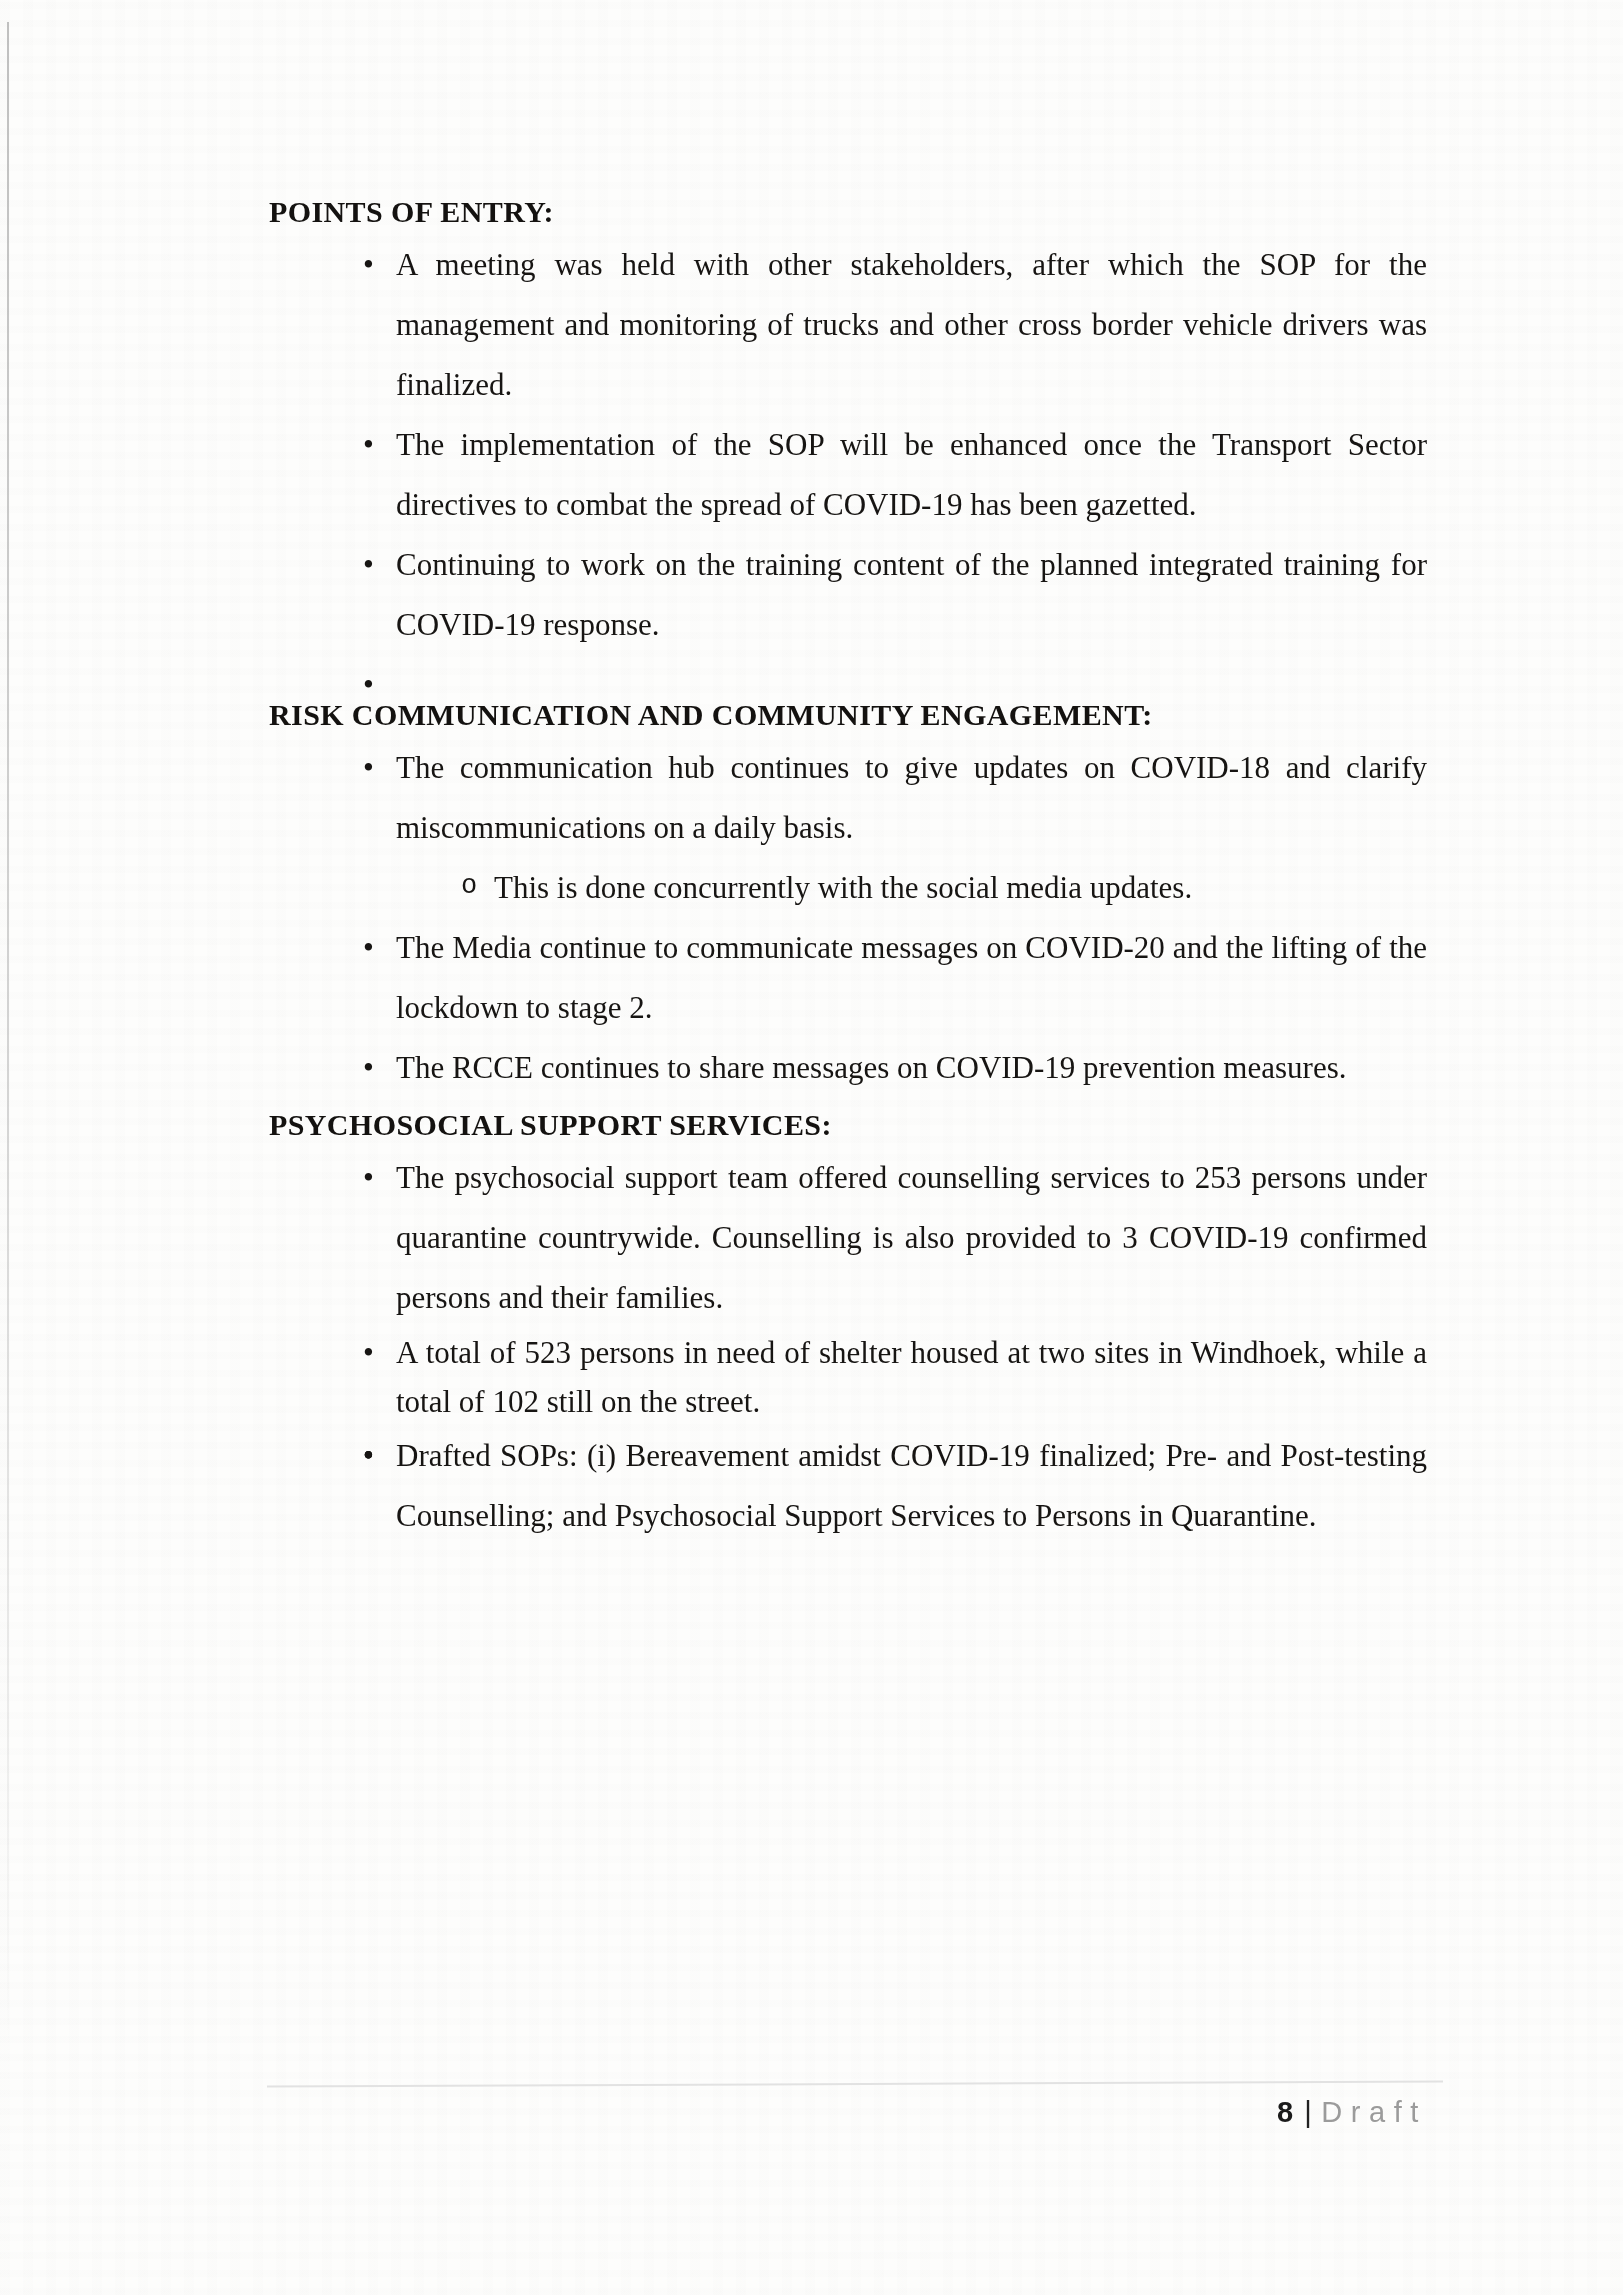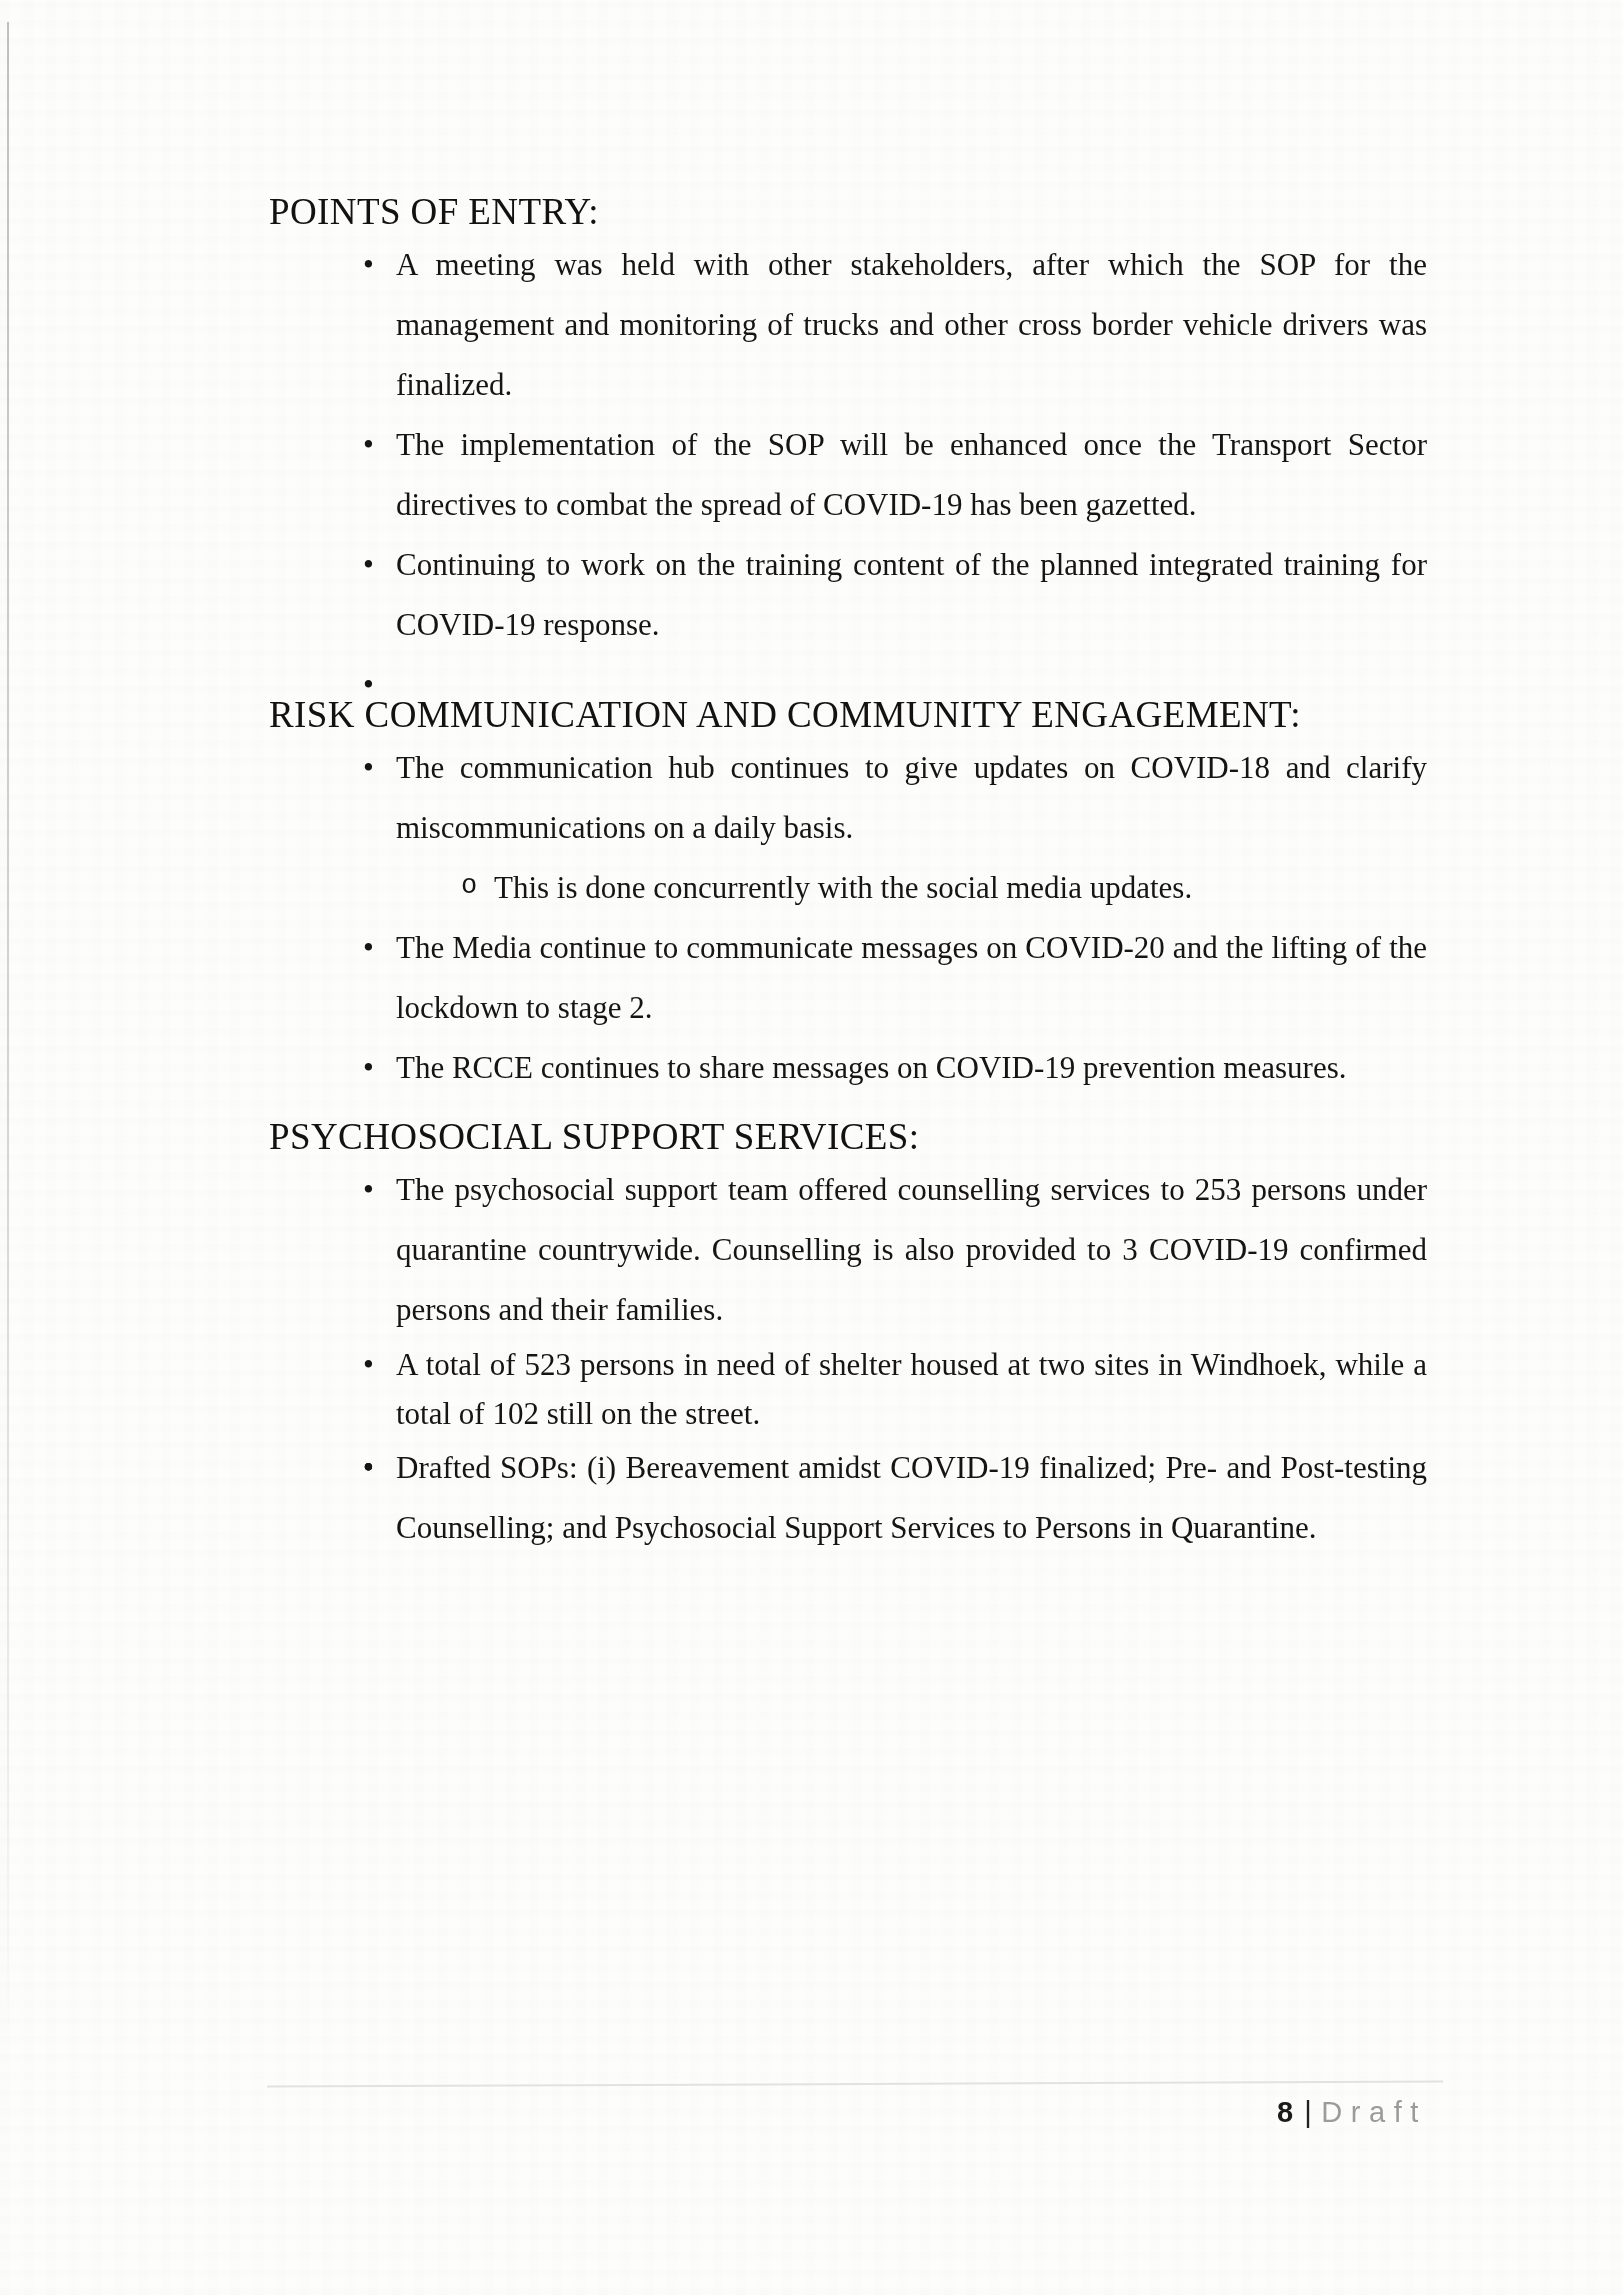--- a/index.html
+++ b/index.html
@@ -25,33 +25,33 @@
       rgba(175,175,175,0.5) 55%,
       rgba(190,190,190,0.25) 85%,
       rgba(200,200,200,0) 100%);
   }
   .content {
     position: absolute;
     left: 269px; top: 188px;
     width: 1158px;
   }
   .section-heading {
-    font-size: 37px;
-    font-weight: normal;
+    font-size: 30px;
+    font-weight: bold;
     line-height: 47px;
     letter-spacing: 0.4px;
     color: #141210;
   }
   .section + .section { }
   .bullet-list { margin: 0; padding: 0; }
   .h-mb-1 { margin-bottom: 41px; }
   .h-mb-2 { margin-bottom: 44px; }
   .h-mb-3 { margin-bottom: 33px; }
   .s-mt-2 { margin-top: 36px; }
-  .s-mt-3 { margin-top: 15px; }
+  .s-mt-3 { margin-top: 3px; }
   .bullet-item {
     position: relative;
     padding-left: 127px;
     font-size: 31px;
     line-height: 60px;
     text-align: justify;
     color: #171513;
   }
   .bullet-item.tight { line-height: 49px; }
   .bullet-marker {

